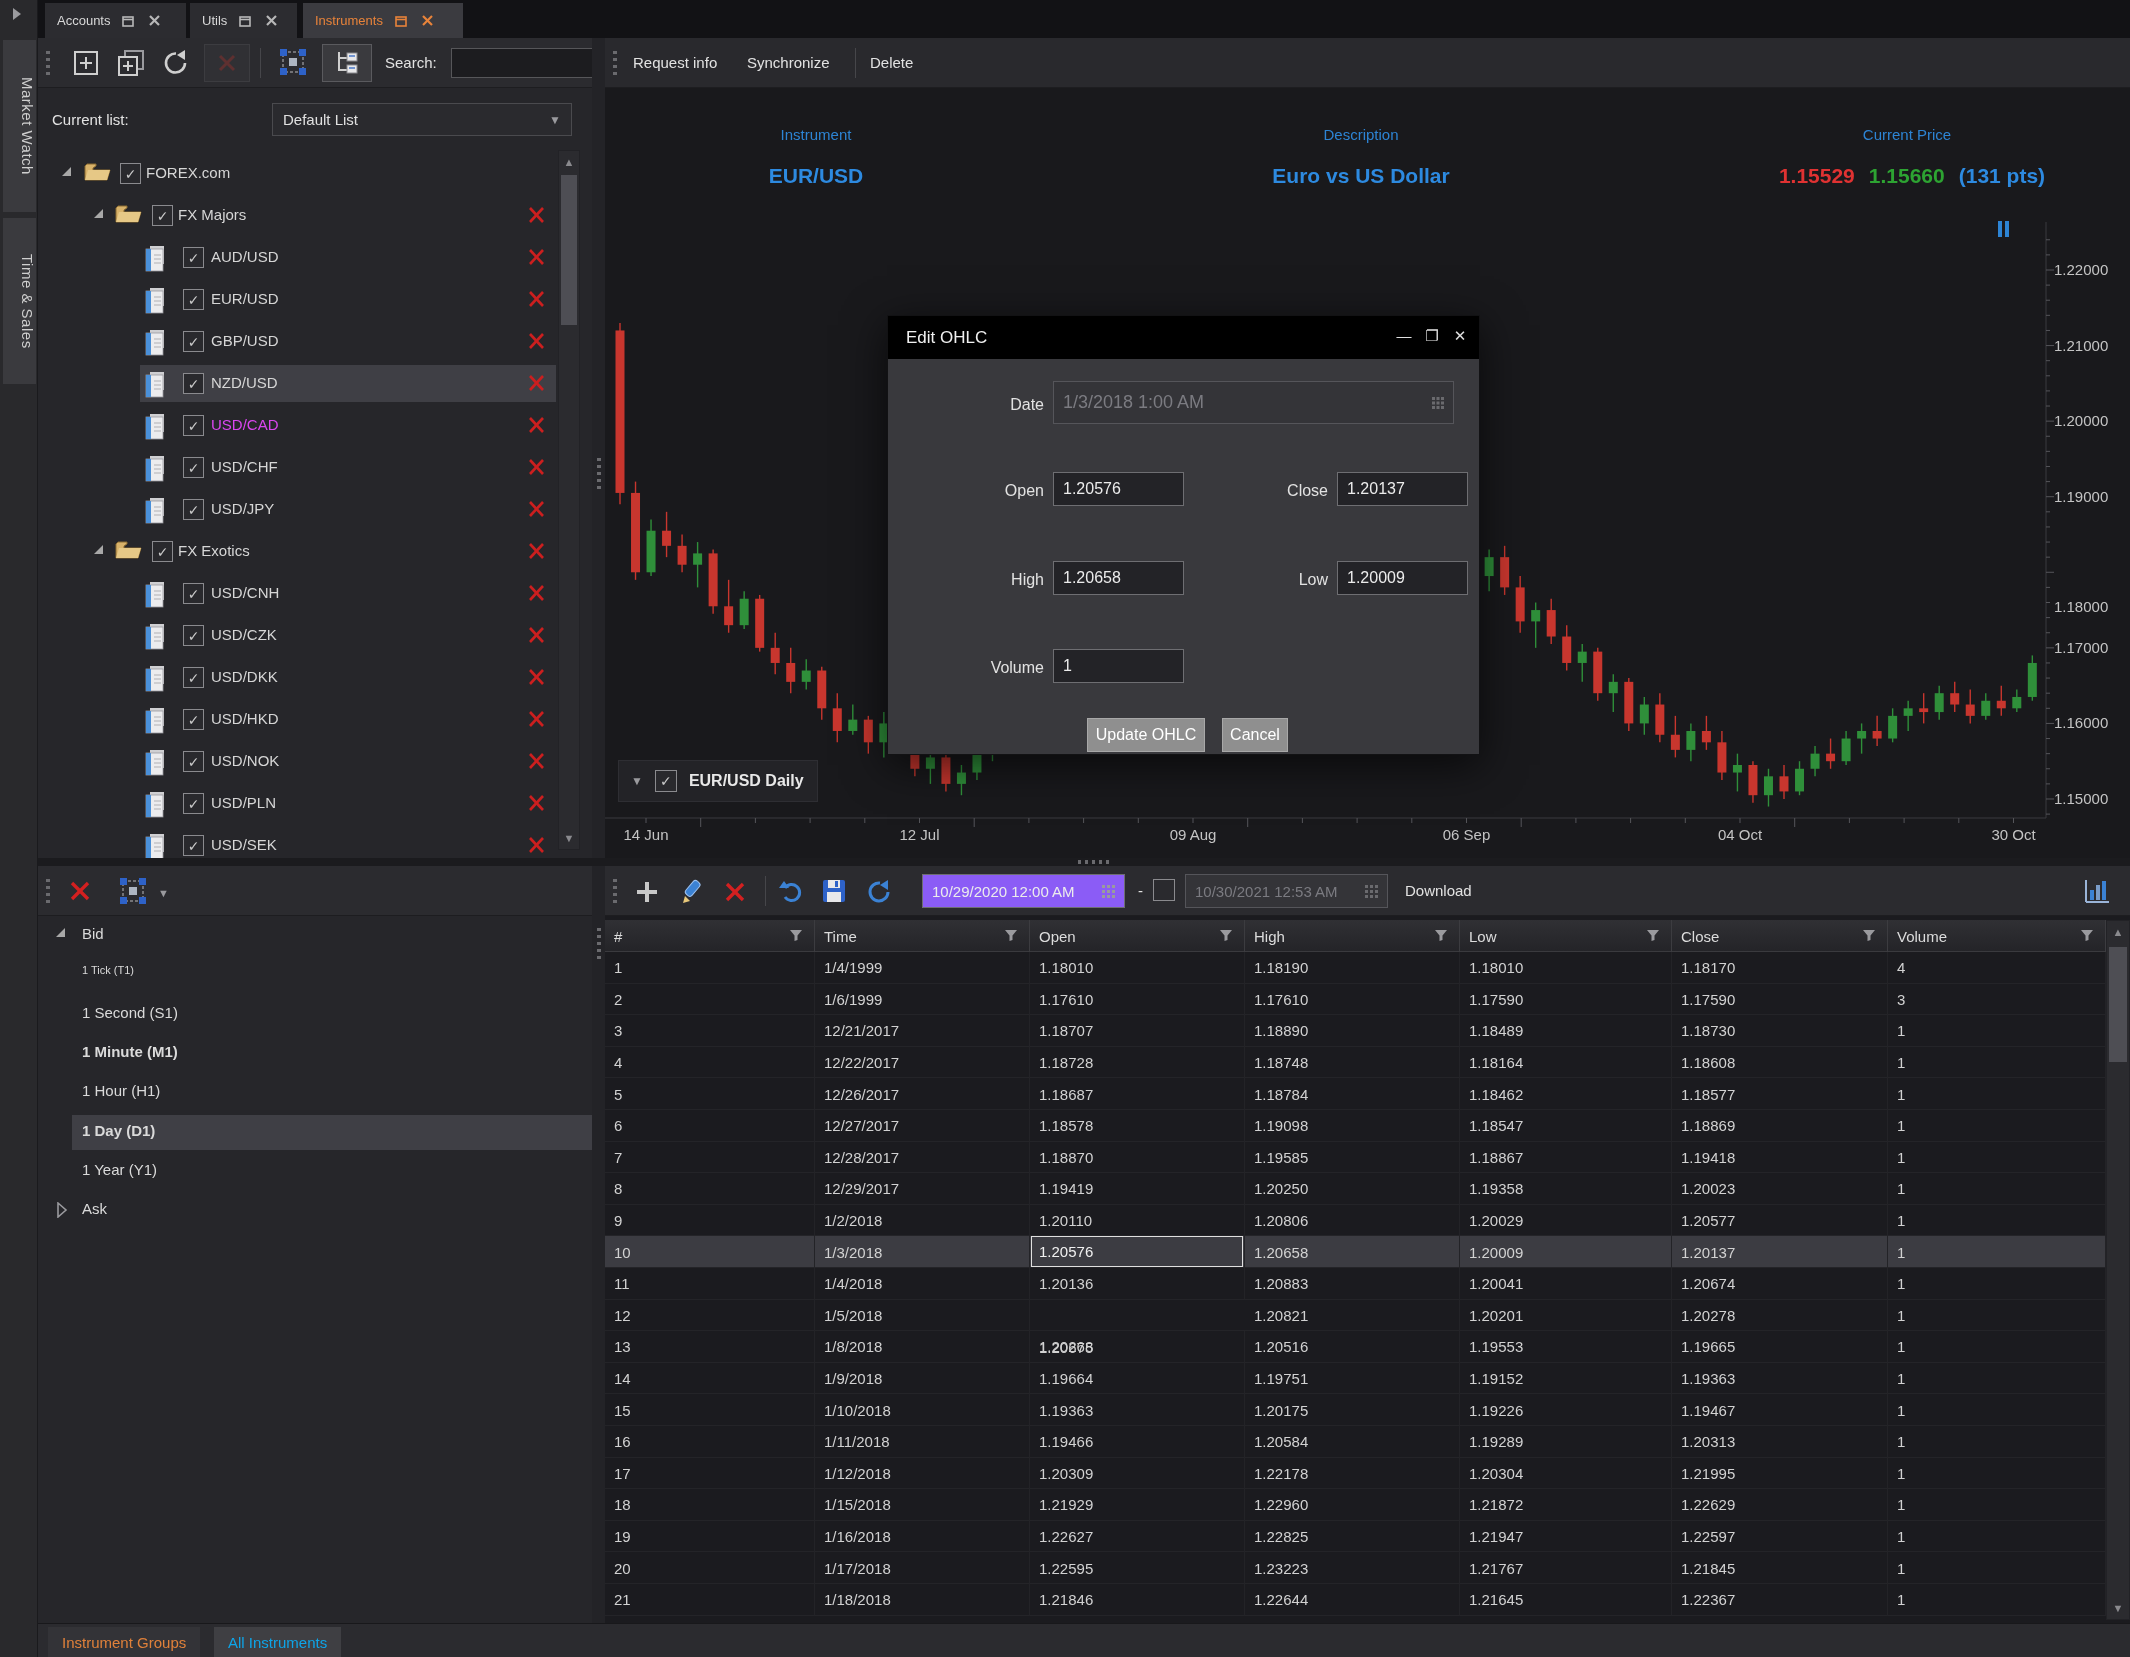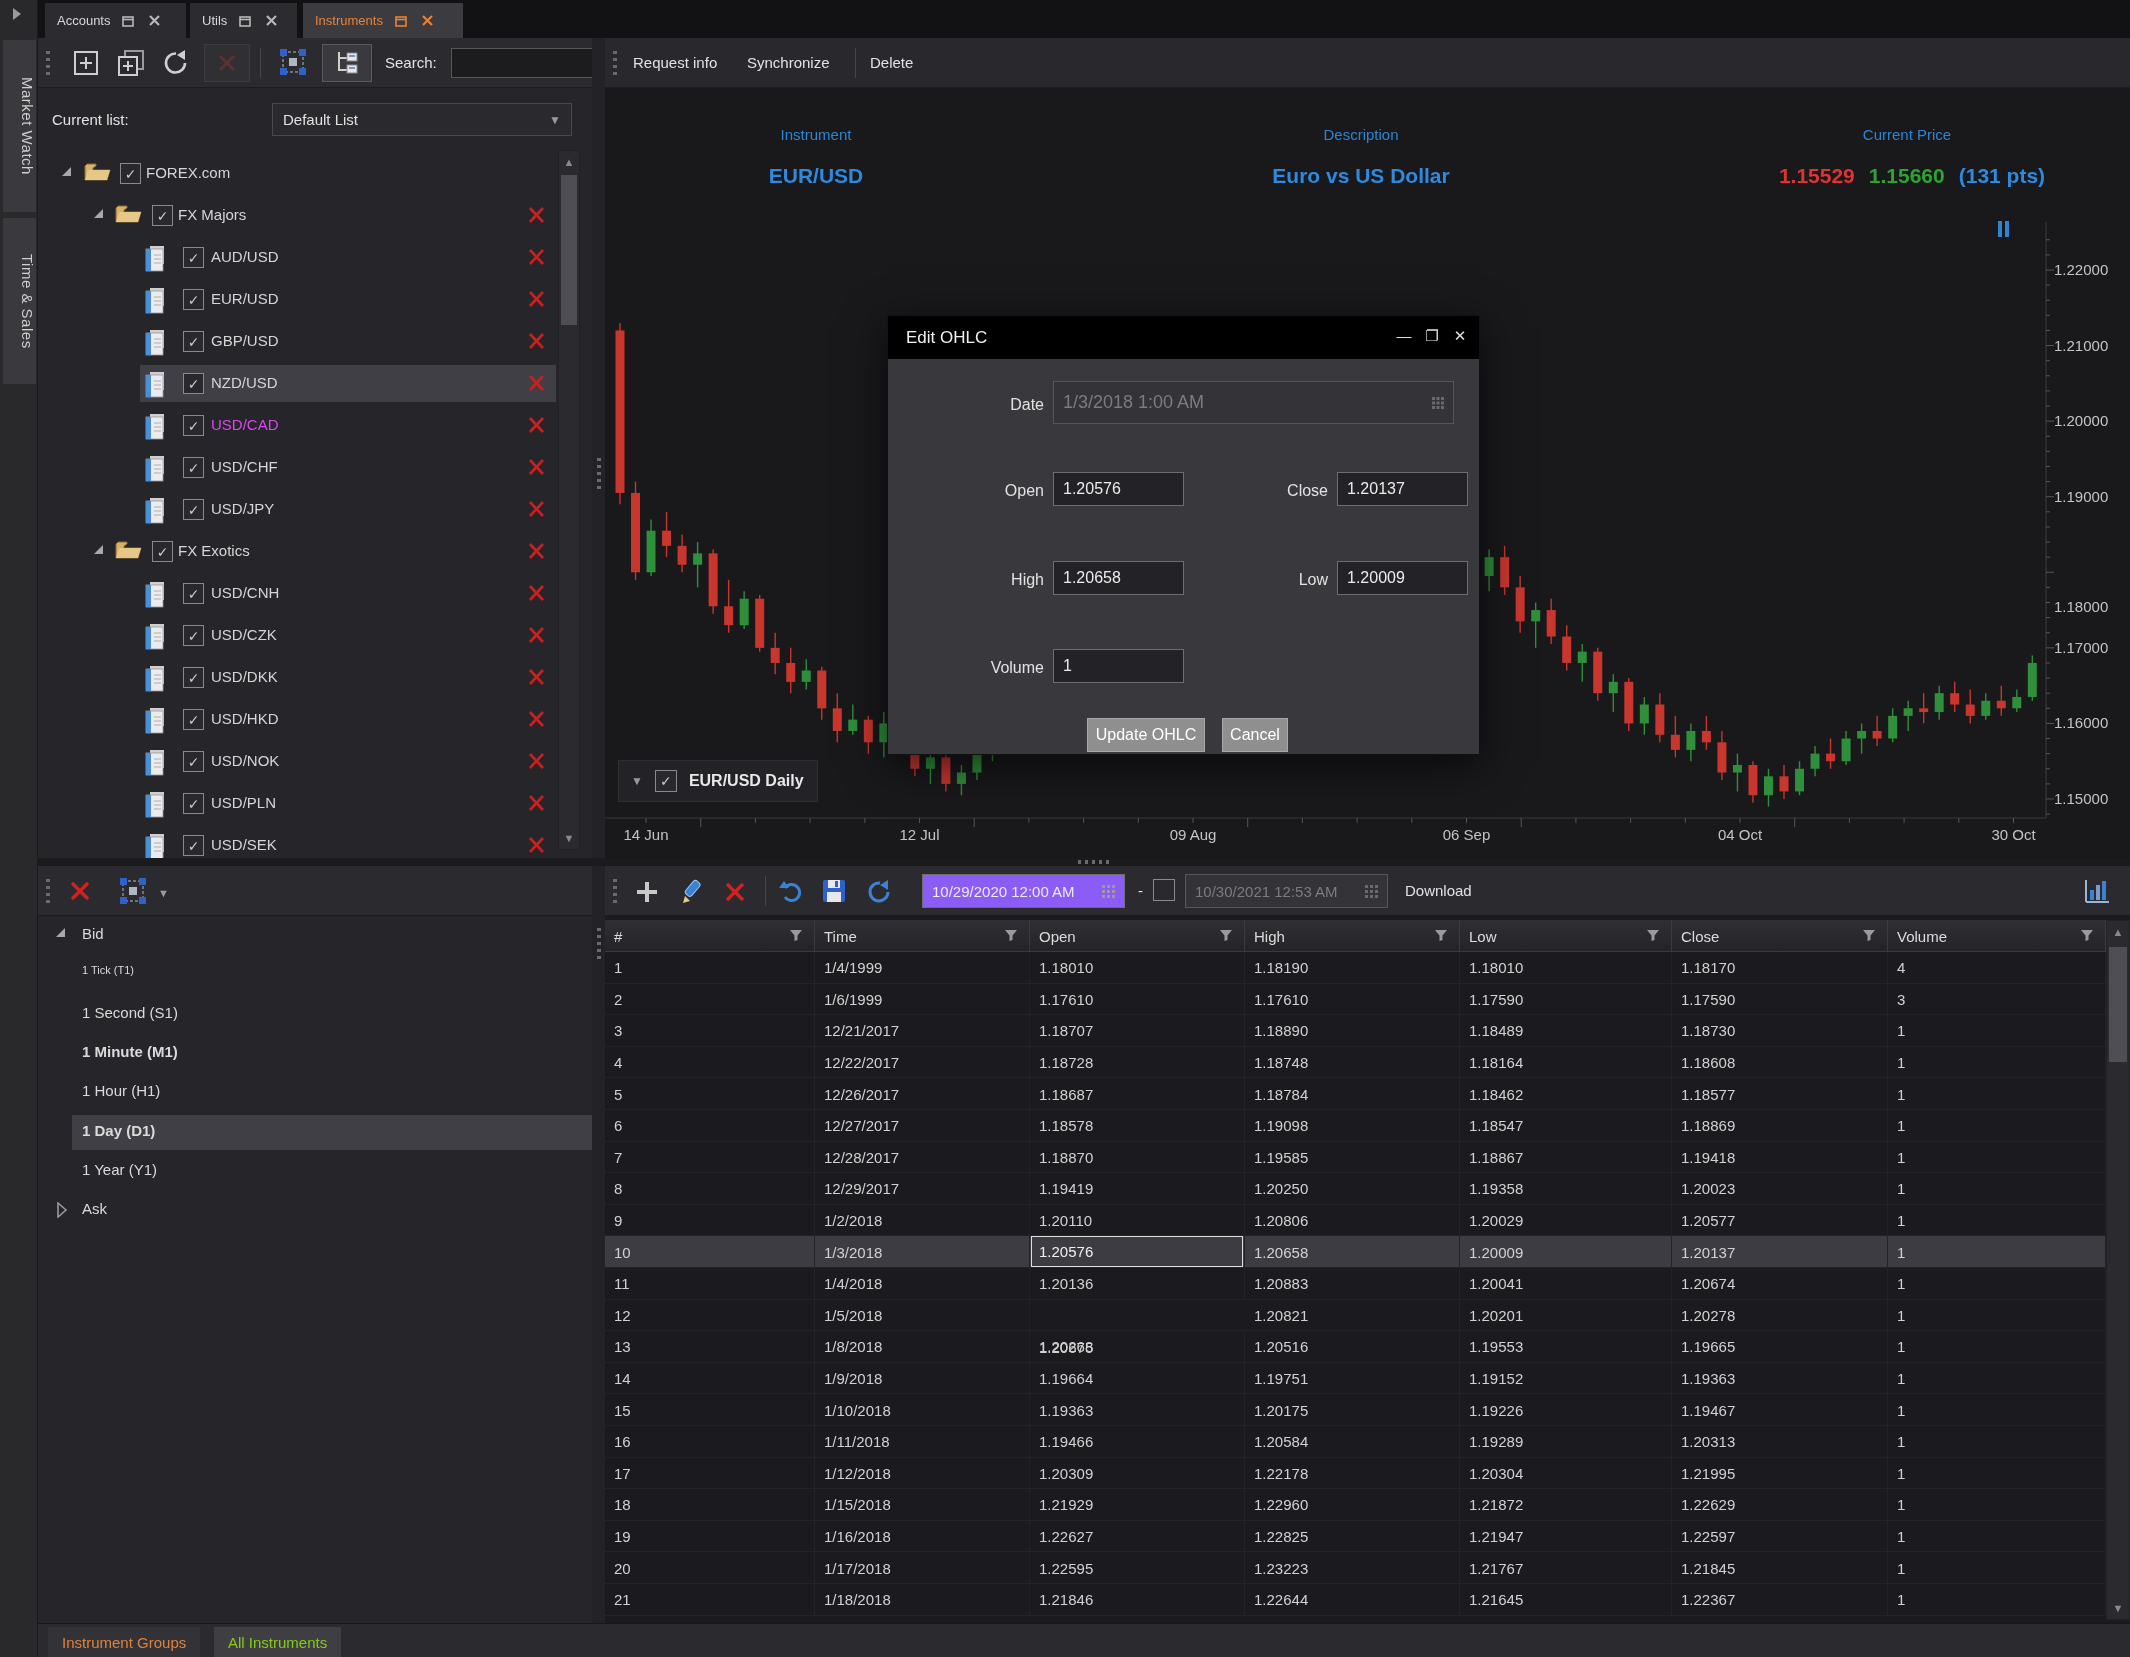--- a/index.html
+++ b/index.html
@@ -77,21 +77,21 @@
 
   .axis-label-y { position:absolute; font-size:15px; color:#c4c4c4; }
   .axis-label-x { position:absolute; font-size:15px; color:#c4c4c4; transform:translateX(-50%); }
   .legend-box { left:618px; top:760px; width:200px; height:42px; background:#232327; border:1px solid #2e2e33;
                 display:flex; align-items:center; gap:12px; padding:0 12px; }
   .pause-ic { left:1998px; top:221px; width:14px; height:16px; }
   .pause-ic div { display:inline-block; width:4px; height:16px; background:#2d84d4; margin-right:3px; }
 
   .ftab { position:absolute; top:3px; height:31px; display:flex; align-items:center; padding:0 14px; font-size:15px; }
   .ftab.active { background:#333337; color:#e0813a; }
-  .ftab.idle { background:#3f3f43; color:#84cc16; }
+  .ftab.idle { background:#3f3f43; color:#0ea5e9; }
   svg { display:block; }
 </style>
 </head>
 <body>
 
 <div id="app">
 
   <div class="abs side-strip">
     <div class="abs" style="left:13px;top:8px;width:0;height:0;border-left:8px solid #9a9a9e;border-top:6px solid transparent;border-bottom:6px solid transparent;"></div>
     <div class="abs strip-tab" style="top:40px;height:172px;">Market Watch</div>

